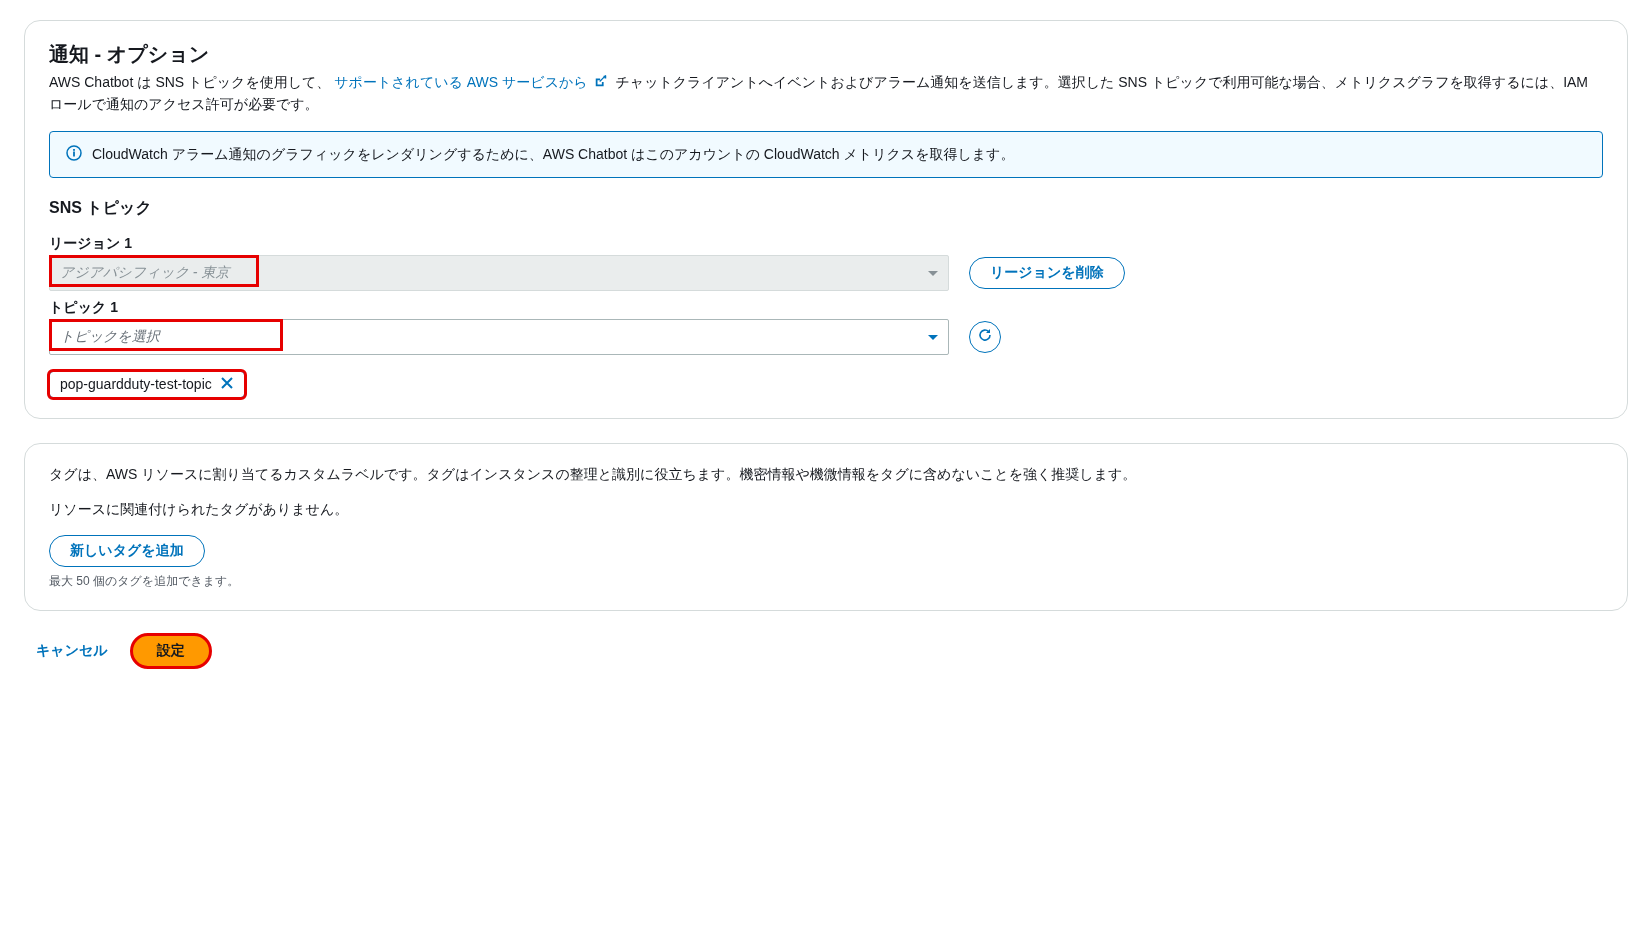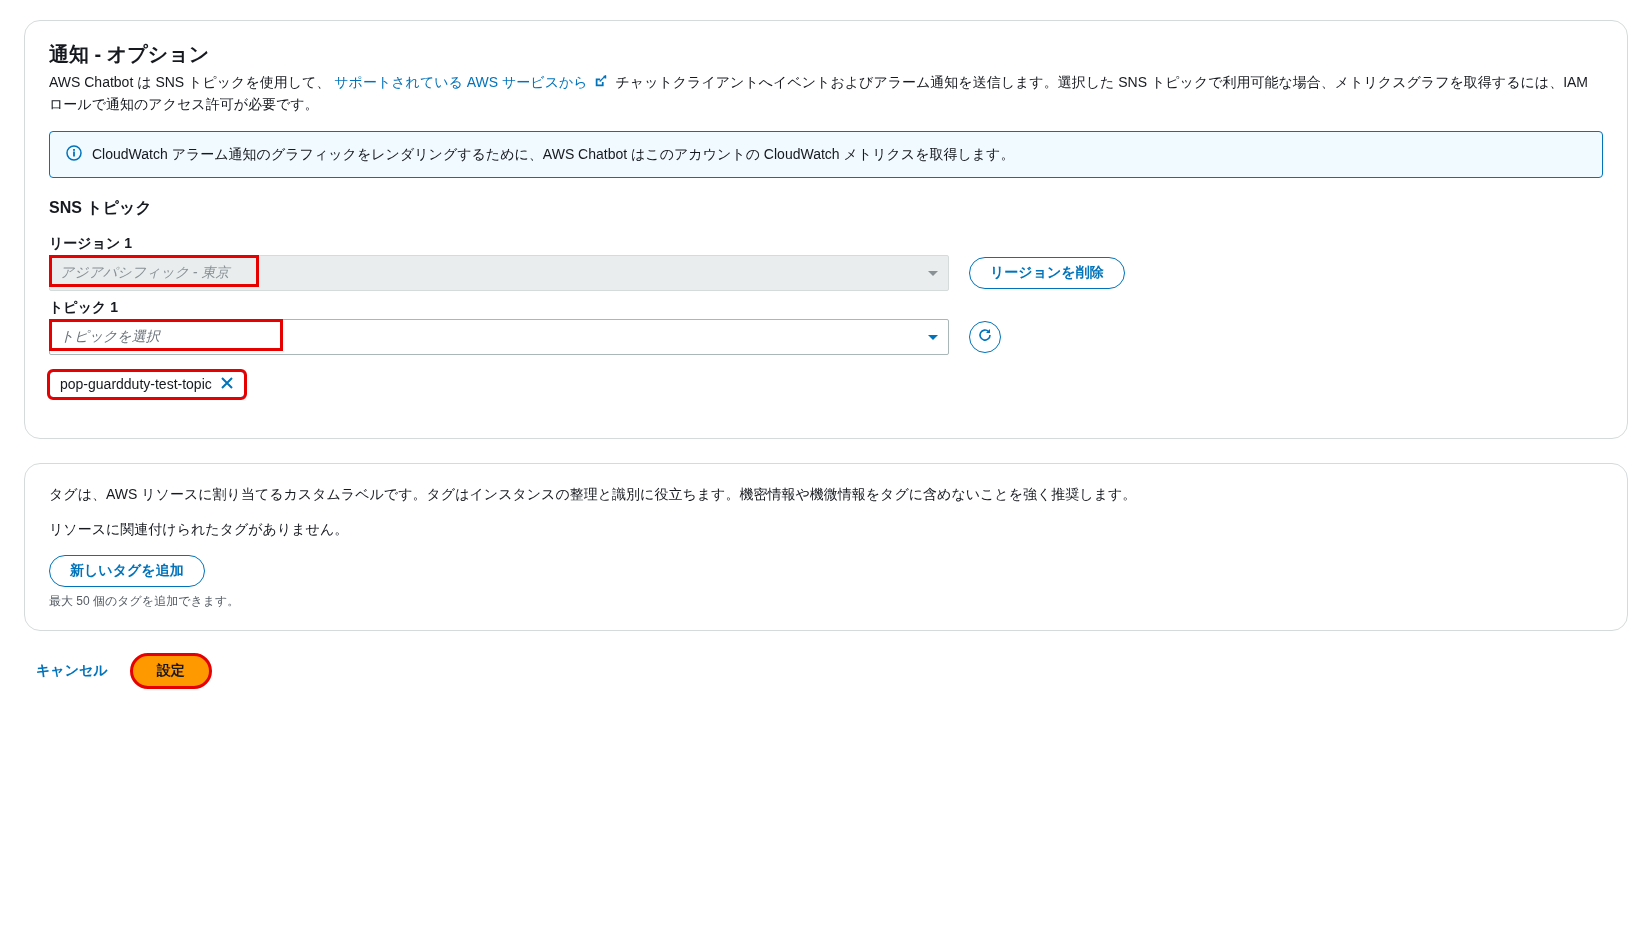--- a/index.html
+++ b/index.html
@@ -145,21 +145,20 @@
     .chip {
       display: inline-flex;
       align-items: center;
       gap: 8px;
       border: 1px solid #0073bb;
       border-radius: 4px;
       padding: 4px 10px;
       font-size: 14px;
       background: #fff;
       margin-top: 8px;
-      margin-bottom: 20px;
     }
     .chip-close {
       cursor: pointer;
       display: inline-flex;
     }
     .icon-btn {
       width: 32px;
       height: 32px;
       border: 1px solid #0073bb;
       border-radius: 50%;

